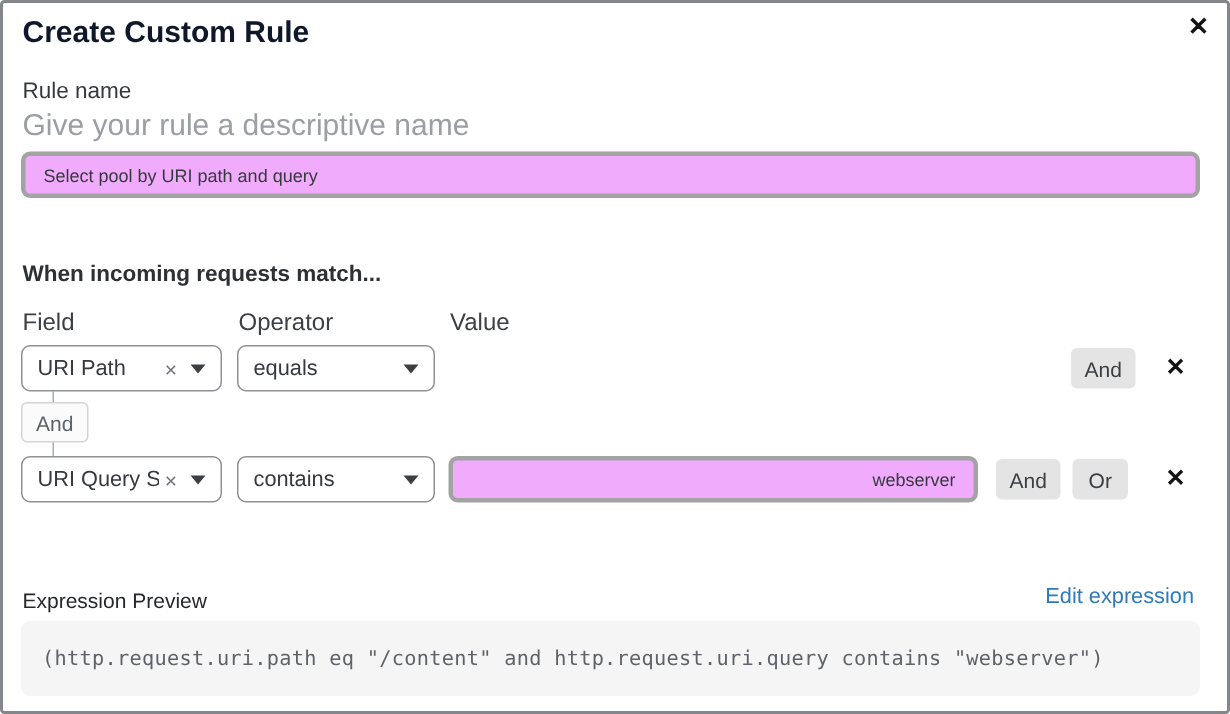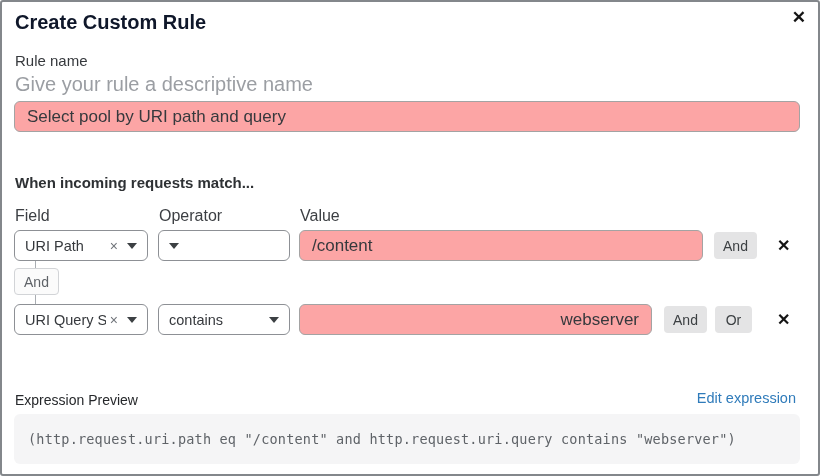--- a/index.html
+++ b/index.html
@@ -3,21 +3,21 @@
 <meta charset="utf-8">
 <style>
   html,body{margin:0;padding:0;background:#ffffff;}
   body{font-family:"Liberation Sans",sans-serif;}
   .modal{position:relative;width:820px;height:476px;background:#fff;border:2px solid #83878b;border-radius:3px;box-sizing:border-box;overflow:hidden;}
   .abs{position:absolute;}
   .title{left:13px;top:7px;font-size:20px;font-weight:700;color:#0f172a;line-height:26px;}
   .close-btn{right:12px;top:6px;font-size:17px;font-weight:700;color:#141414;cursor:pointer;line-height:20px;background:none;border:none;padding:0;font-family:inherit;}
   .rule-label{left:13px;top:50px;font-size:15px;color:#36393d;}
   .rule-helper{left:13px;top:71px;font-size:20px;color:#9b9ea3;}
-  .text-input{box-sizing:border-box;border:1px solid #a3a3a3;border-radius:6px;background:#fca5a5;font-size:17px;color:#36393d;padding:0 12px;font-family:inherit;outline:none;}
+  .text-input{box-sizing:border-box;border:3px solid #a3a3a3;border-radius:6px;background:#f0abfc;font-size:12px;color:#36393d;padding:0 12px;font-family:inherit;outline:none;}
   .rule-input{left:12px;top:99px;width:786px;height:31px;}
   .match-heading{left:13px;top:172px;font-size:15px;font-weight:700;color:#2e3134;}
   .col-h{font-size:16px;color:#3c3f43;top:205px;}
   .col-field{left:13px;} .col-operator{left:157px;} .col-value{left:298px;}
   .select{box-sizing:border-box;display:flex;align-items:center;border:1px solid #8d9095;border-radius:6px;background:#fff;font-size:14.5px;color:#36393d;padding:0 10px;cursor:pointer;height:31px;}
   .select .lbl{flex:1;white-space:nowrap;overflow:hidden;}
   .clear-x{color:#70747a;font-size:14px;margin:0 9px 0 4px;cursor:pointer;line-height:14px;}
   .chev{width:0;height:0;border-left:5px solid transparent;border-right:5px solid transparent;border-top:6px solid #3c4043;}
   .row1{top:228px;} .row2{top:302px;}
   .sel-field{left:12px;width:134px;}
@@ -55,23 +55,23 @@
   <div class="abs col-h col-field">Field</div>
   <div class="abs col-h col-operator">Operator</div>
   <div class="abs col-h col-value">Value</div>
 
   <div class="abs select row1 sel-field">
     <span class="lbl">URI Path</span>
     <span class="clear-x">×</span>
     <span class="chev"></span>
   </div>
   <div class="abs select row1 sel-operator">
+    <span class="lbl">equals</span>
     <span class="chev"></span>
   </div>
-  <input class="abs text-input val1" value="/content" style="">
   <button class="abs gbtn and1">And</button>
   <button class="abs del-x del1">✕</button>
 
   <div class="abs vline vline-top"></div>
   <div class="abs and-badge">And</div>
   <div class="abs vline vline-bottom"></div>
 
   <div class="abs select row2 sel-field">
     <span class="lbl">URI Query St...</span>
     <span class="clear-x">×</span>

